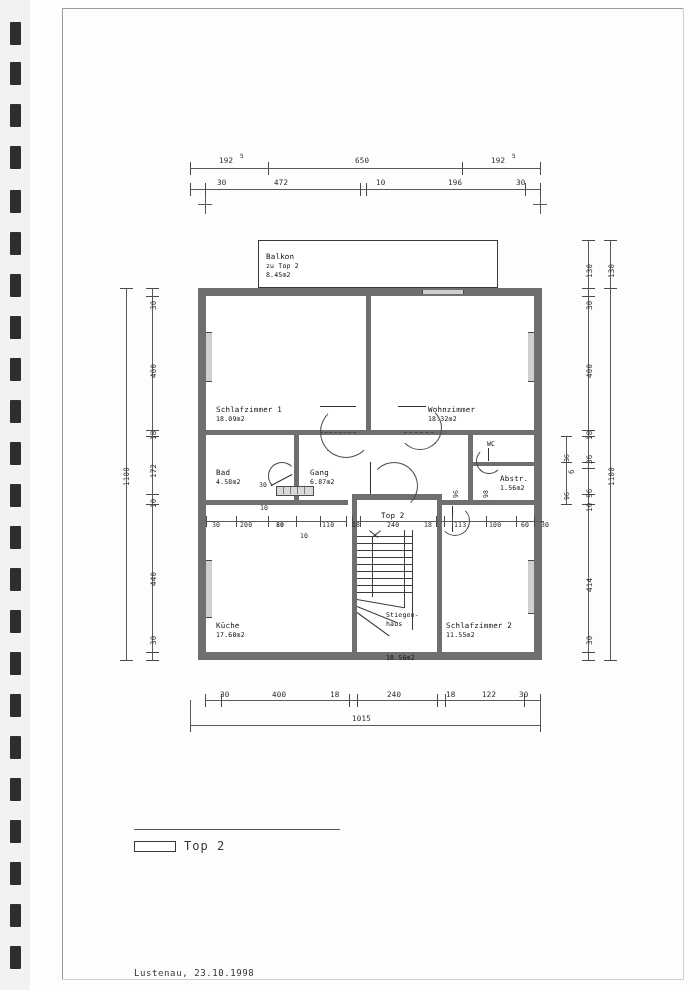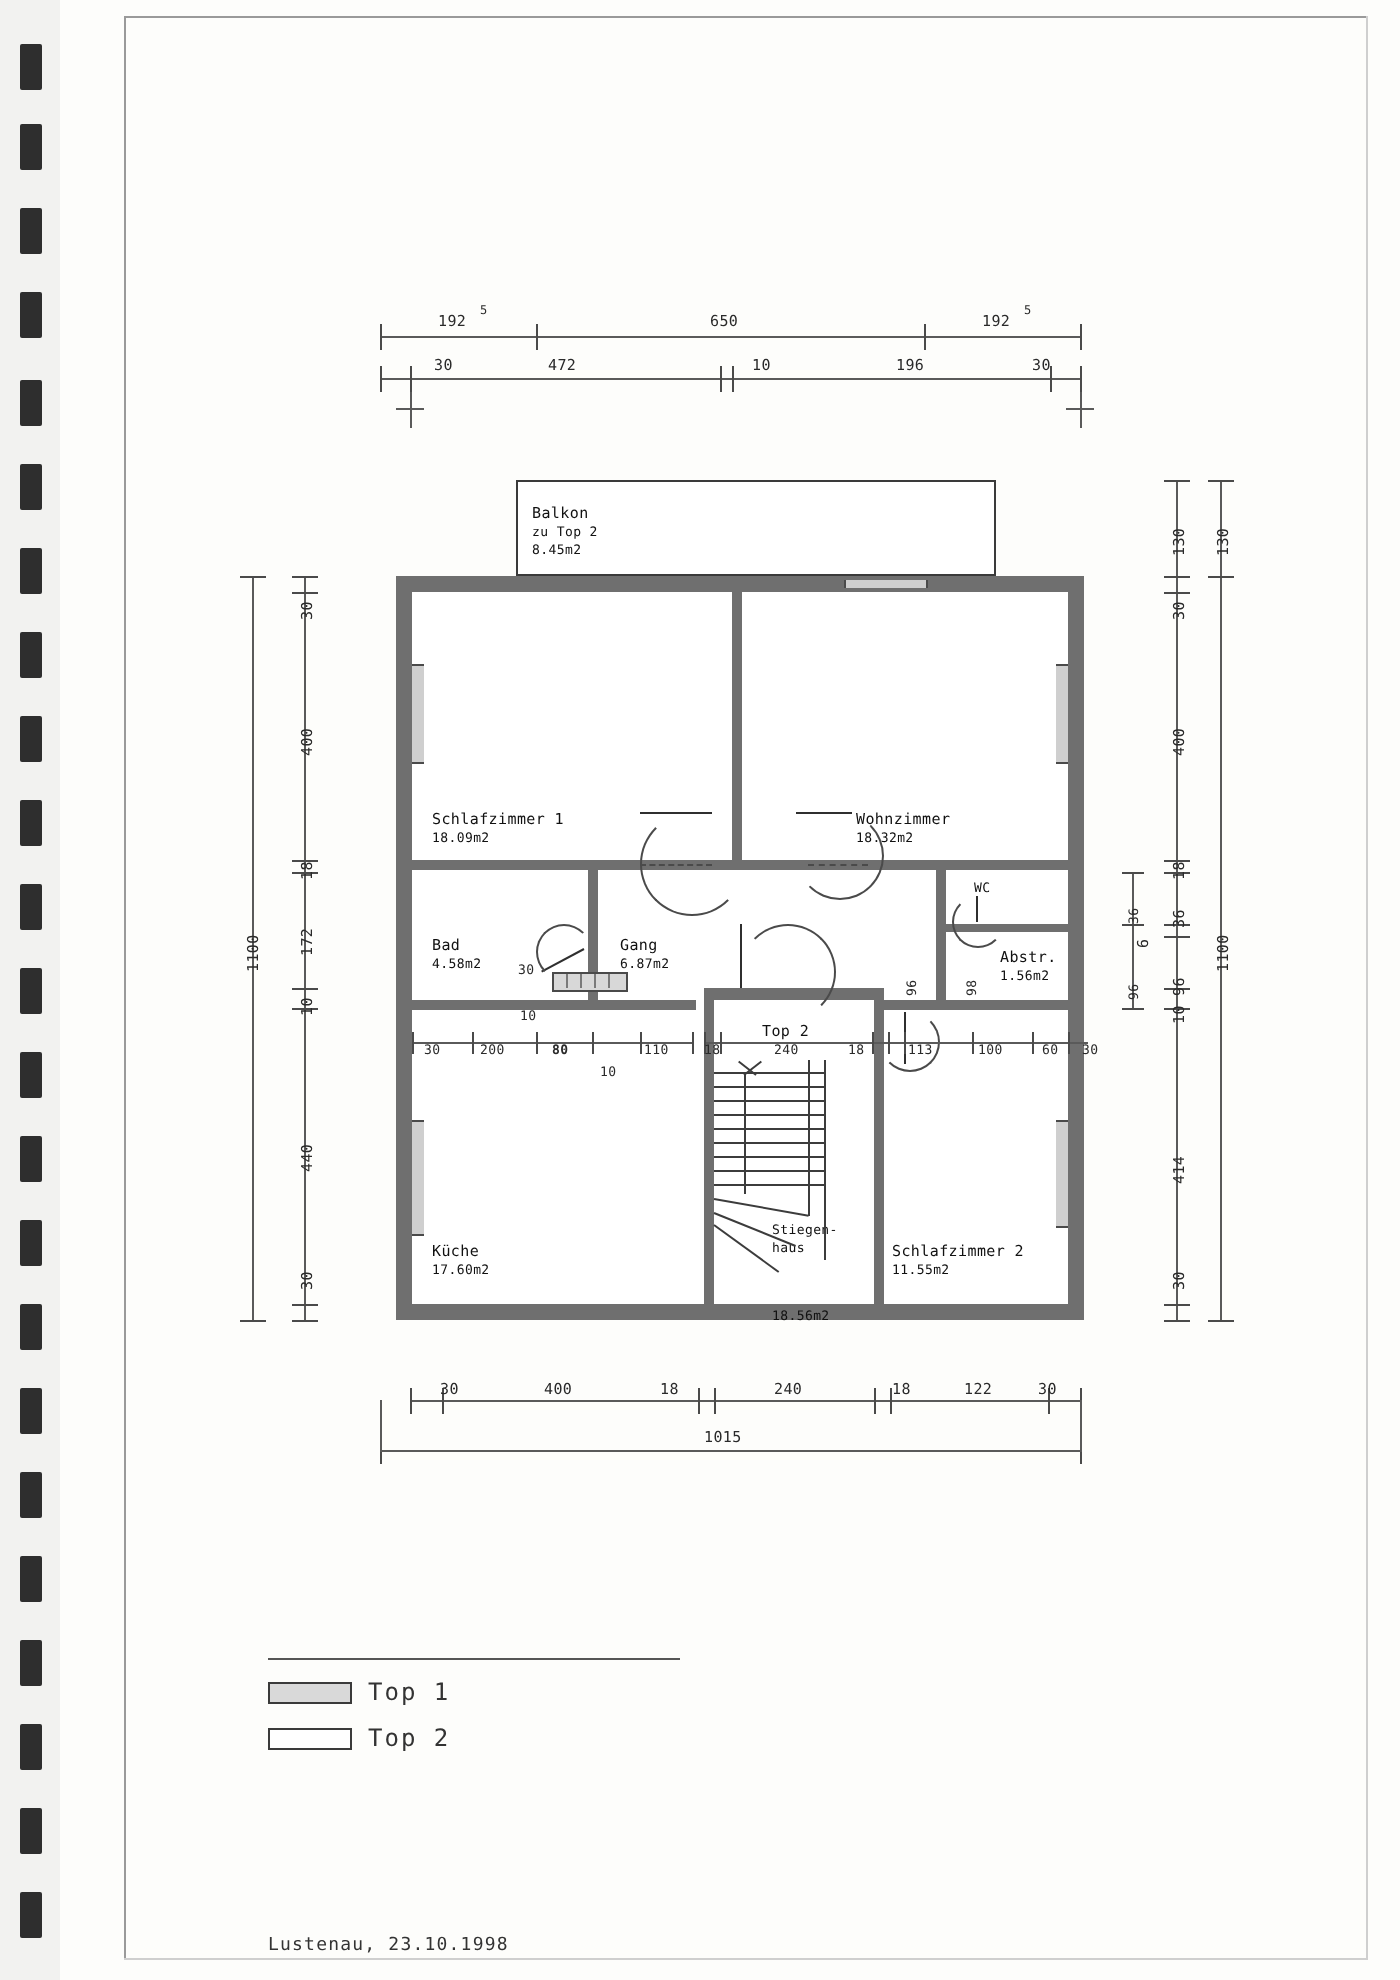--- a/index.html
+++ b/index.html
@@ -500,24 +500,20 @@
     <div class="dim-txt" style="left:352px; top:714px;">1015</div>
 
     <div class="dim-line vline" style="left:190px; top:700px; height:26px;"></div>
     <div class="dim-line vline" style="left:540px; top:700px; height:26px;"></div>
 
   </div>
 
   <div id="legend">
     <div id="legend-rule"></div>
     <div class="legend-row">
-      <div class="legend-swatch top1"></div>
-      <div class="legend-text">Top 1</div>
-    </div>
-    <div class="legend-row">
       <div class="legend-swatch top2"></div>
       <div class="legend-text">Top 2</div>
     </div>
   </div>
 
   <div id="footer">Lustenau, 23.10.1998</div>
 
 </div>
 
 </body></html>

